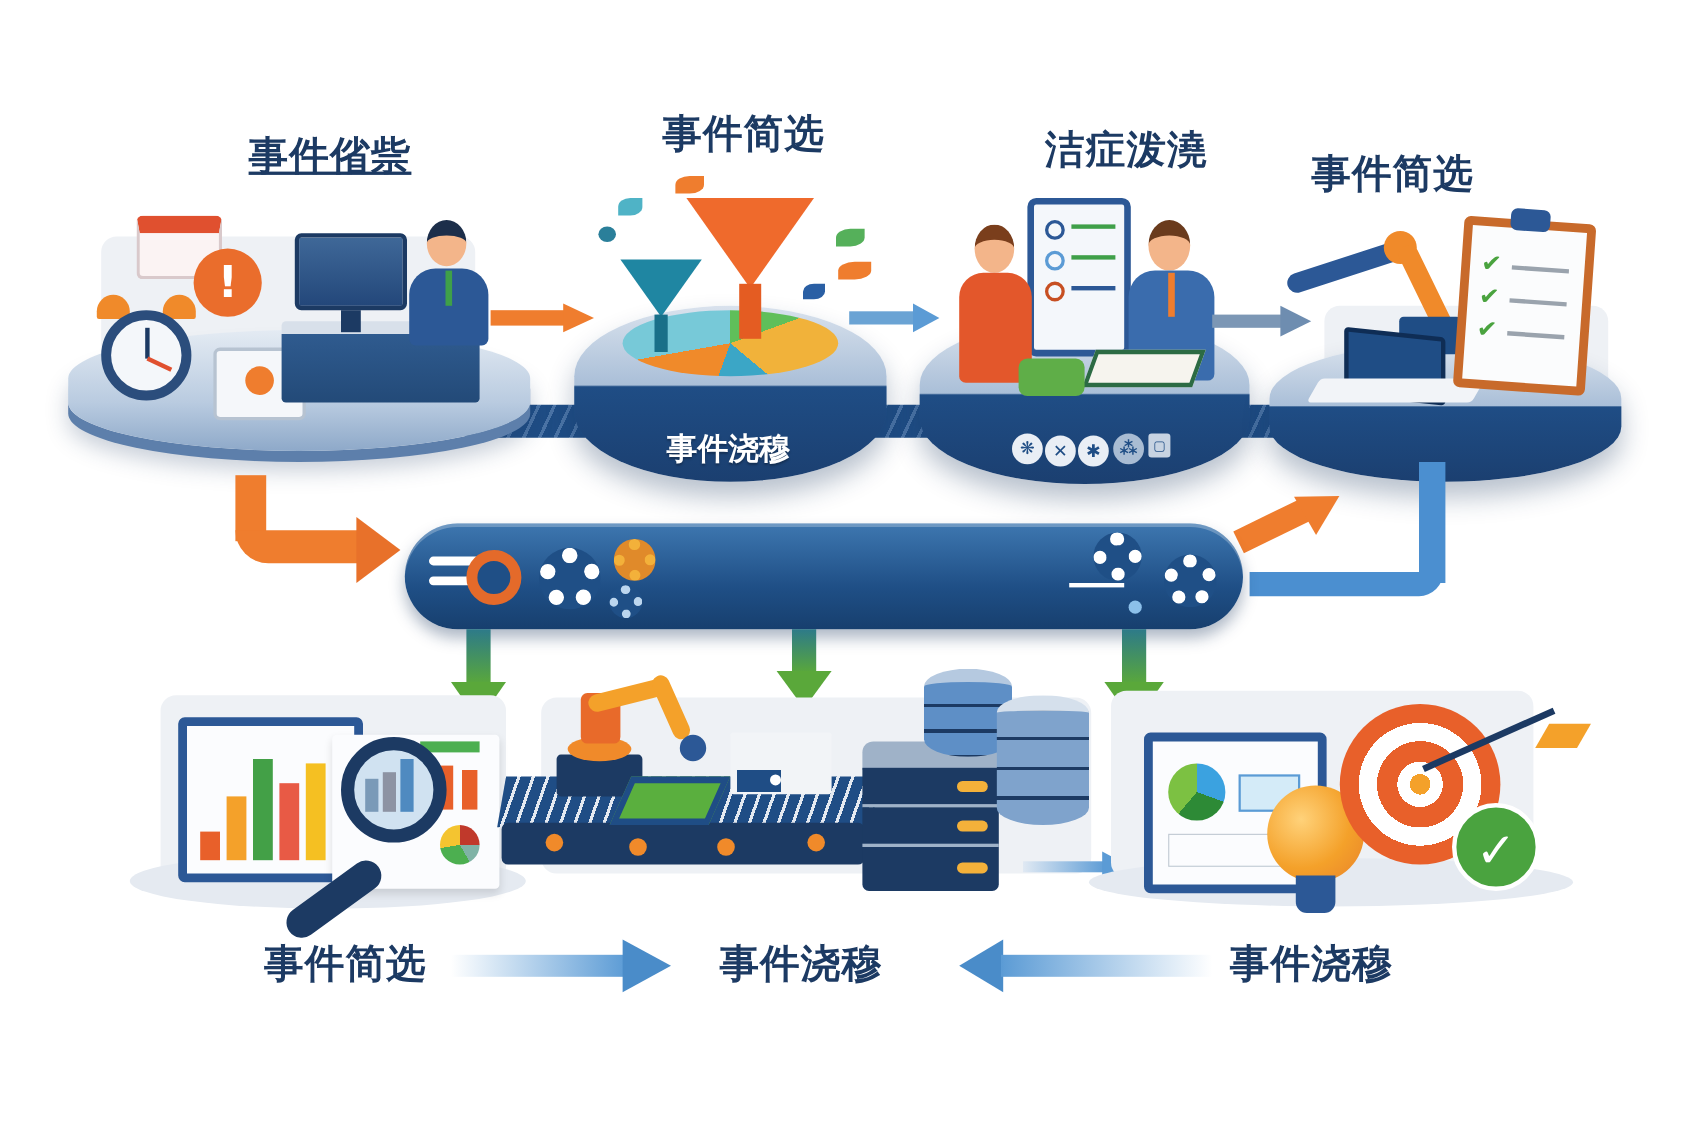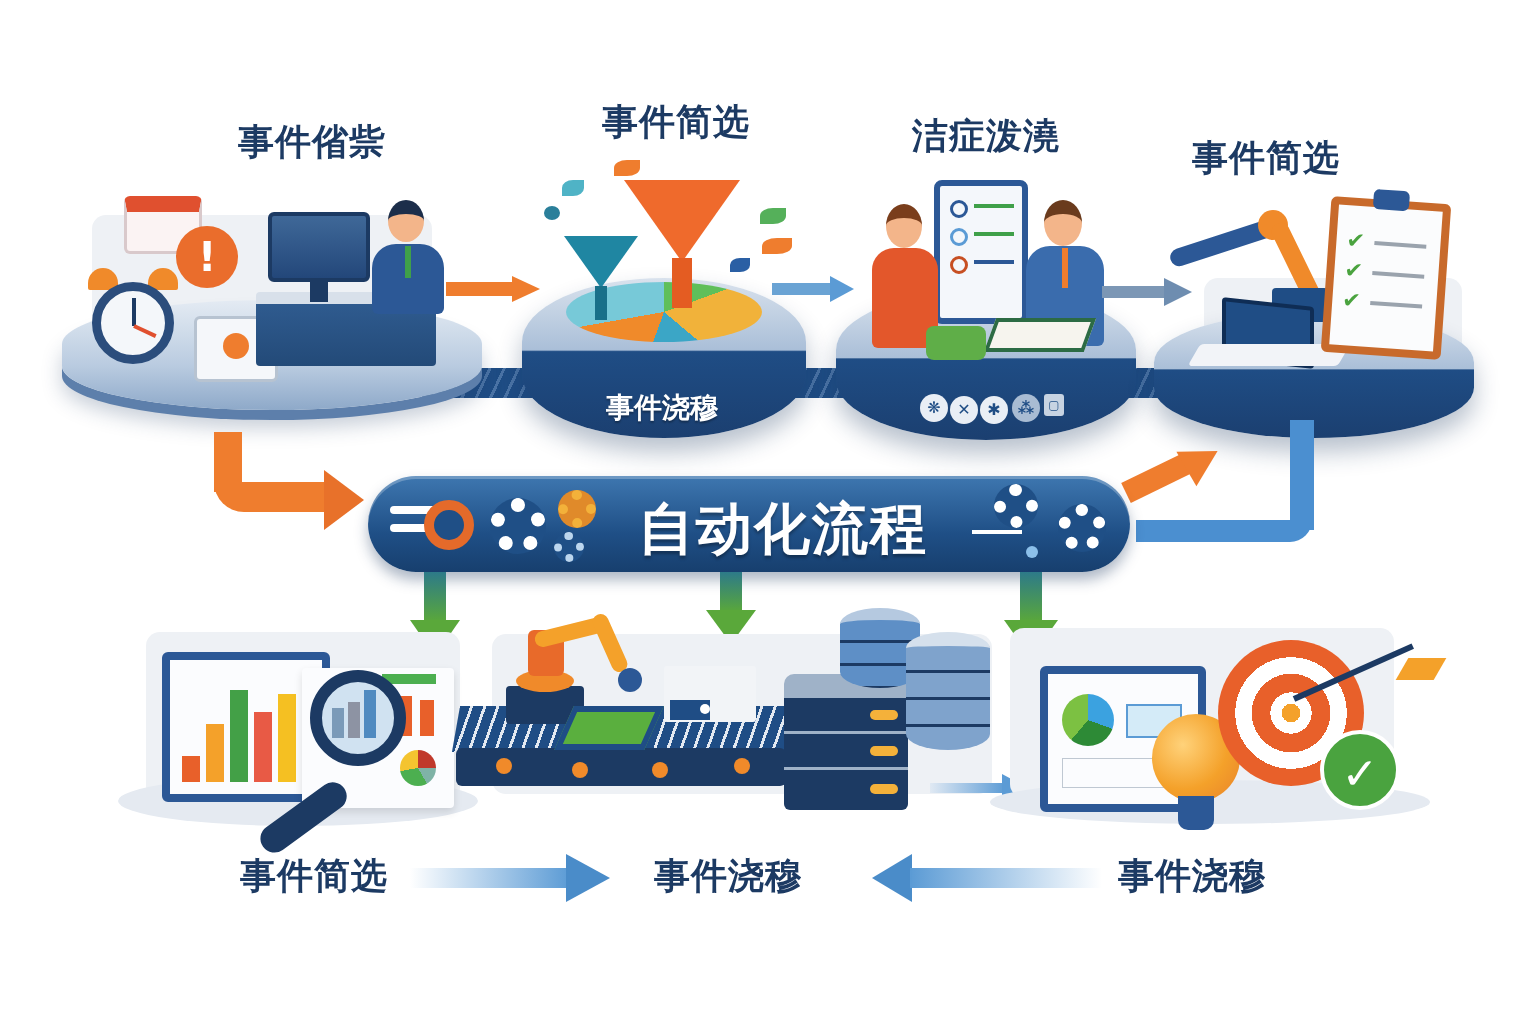--- a/index.html
+++ b/index.html
@@ -36,23 +36,23 @@
     text-shadow: 0 2px 2px rgba(0,0,0,0.3);
   }
   .mini-icon {
     position: absolute; width: 28px; height: 28px; border-radius: 50%; background: #e9eef5;
     color: #1f4d85; font-size: 16px; text-align: center; line-height: 28px; font-weight: bold;
   }
 </style>
 </head>
 <body>
 
-<div class="label" style="left:238px; top:118px;">事件偗祡</div>
+<div class="label" style="left:226px; top:118px;text-decoration:underline;">事件偗祡</div>
 <div class="label" style="left:602px; top:98px;">事件简选</div>
-<div class="label" style="left:912px; top:112px;">洁症泼澆</div>
+<div class="label" style="left:950px; top:112px;">洁症泼澆</div>
 <div class="label" style="left:1192px; top:134px;">事件简选</div>
 
 <div class="abs" style="left:0;top:0;width:1536px;height:460px;">
 
   <div class="abs" style="left:420px; top:368px; width:760px; height:30px; background:repeating-linear-gradient(115deg,#1f4d85 0 10px,#4b74a6 10px 13px); border-radius:6px;"></div>
 
   <div class="panel-bg" style="left:92px; top:215px; width:340px; height:120px;"></div>
   <div class="platform" style="left:62px; top:300px; width:420px; height:110px;"></div>
 
   <div class="abs" style="left:124px; top:196px; width:78px; height:58px; background:#fbf3f3; border:3px solid #d9c9cb; border-top:16px solid #e0502f; border-radius:6px;"></div>
@@ -174,21 +174,20 @@
   <div class="abs" style="left:56px; top:22px; width:0; height:0; border-left:20px solid transparent; border-right:20px solid transparent; border-bottom:36px solid #ef7d2e; transform:rotate(60deg);"></div>
 </div>
 
 <div class="banner">
   <div class="abs" style="left:22px; top:30px; width:46px; height:8px; background:#fff; border-radius:4px;"></div>
   <div class="abs" style="left:22px; top:48px; width:46px; height:8px; background:#fff; border-radius:4px;"></div>
   <div class="gear" style="left:56px; top:24px; width:50px; height:50px; border:10px solid #e46a2a; background:#1f4f86;"></div>
   <div class="gear" style="left:122px; top:22px; width:56px; height:56px; border:14px dotted #ffffff; background:#1f4f86;"></div>
   <div class="gear" style="left:190px; top:14px; width:38px; height:38px; border:10px dotted #f3b13a; background:#e08a2a;"></div>
   <div class="gear" style="left:186px; top:56px; width:30px; height:30px; border:8px dotted #bcd6ee; background:#1f4f86;"></div>
-  <div class="banner-title">自动化流程</div>
   <div class="abs" style="left:604px; top:54px; width:50px; height:4px; background:#fff;"></div>
   <div class="gear" style="left:626px; top:8px; width:44px; height:44px; border:12px dotted #ffffff; background:#1f4f86;"></div>
   <div class="gear" style="left:690px; top:28px; width:48px; height:48px; border:12px dotted #ffffff; background:#1f4f86;"></div>
   <div class="gear" style="left:658px; top:70px; width:12px; height:12px; background:#8cc0ea;"></div>
 </div>
 
 <div class="abs" style="left:410px; top:572px; width:50px; height:86px;">
   <div class="abs" style="left:14px; top:0; width:22px; height:50px; background:linear-gradient(#2d7a89,#5aa83a);"></div>
   <div class="abs" style="left:0; top:48px; width:0; height:0; border-left:25px solid transparent; border-right:25px solid transparent; border-top:36px solid #5aa83a;"></div>
 </div>

